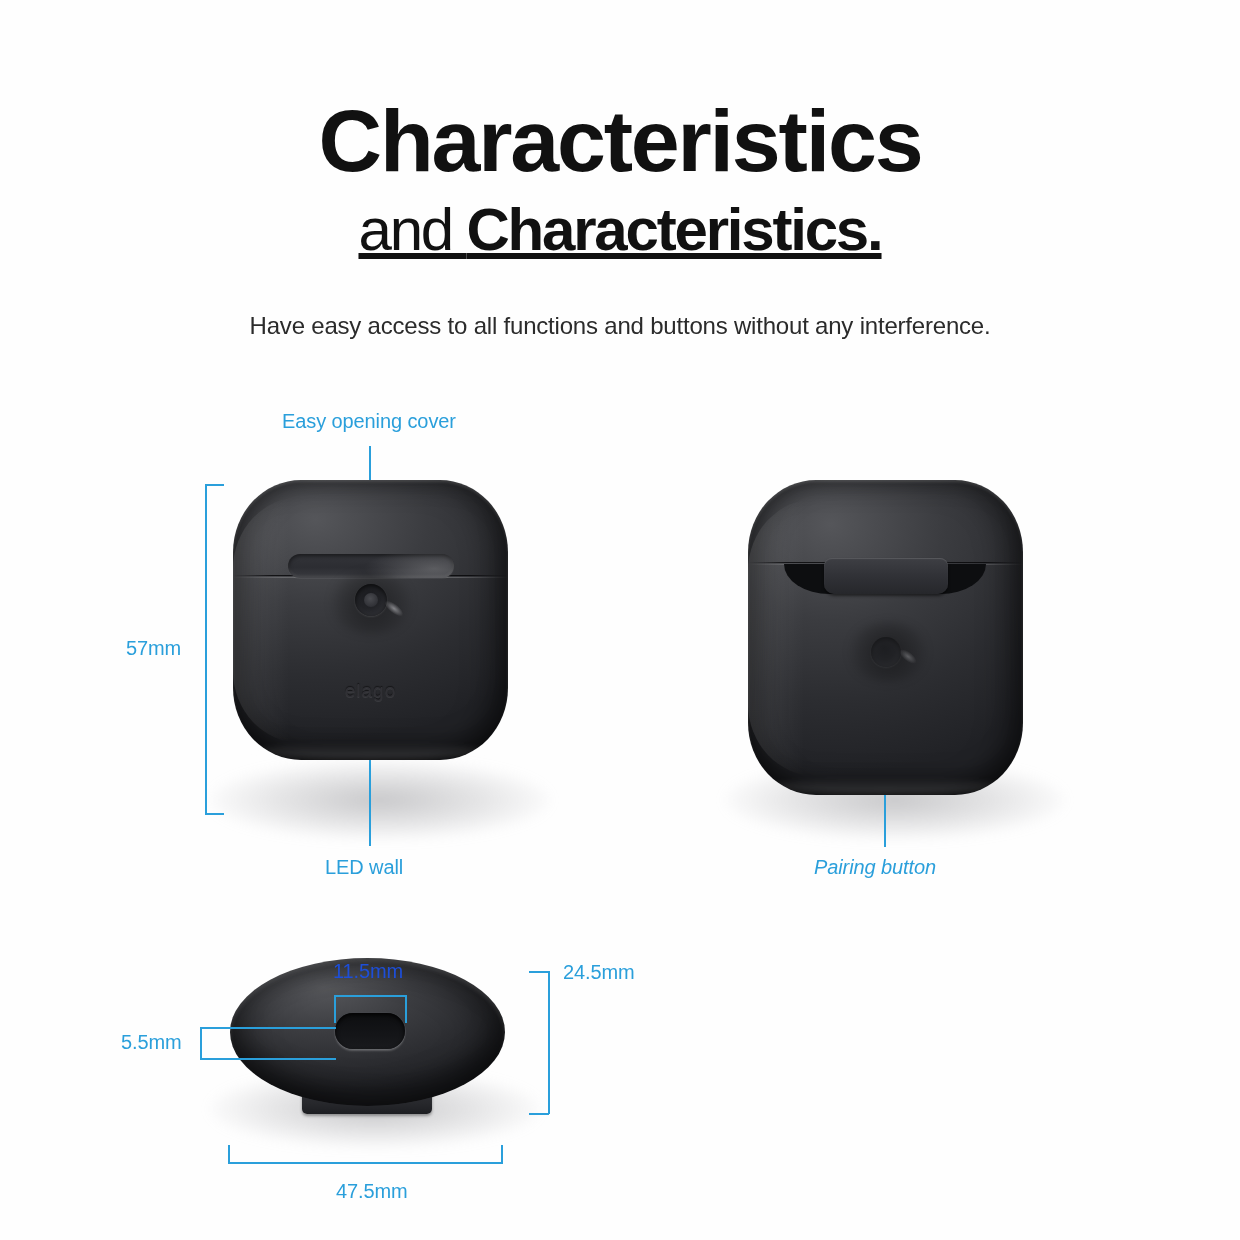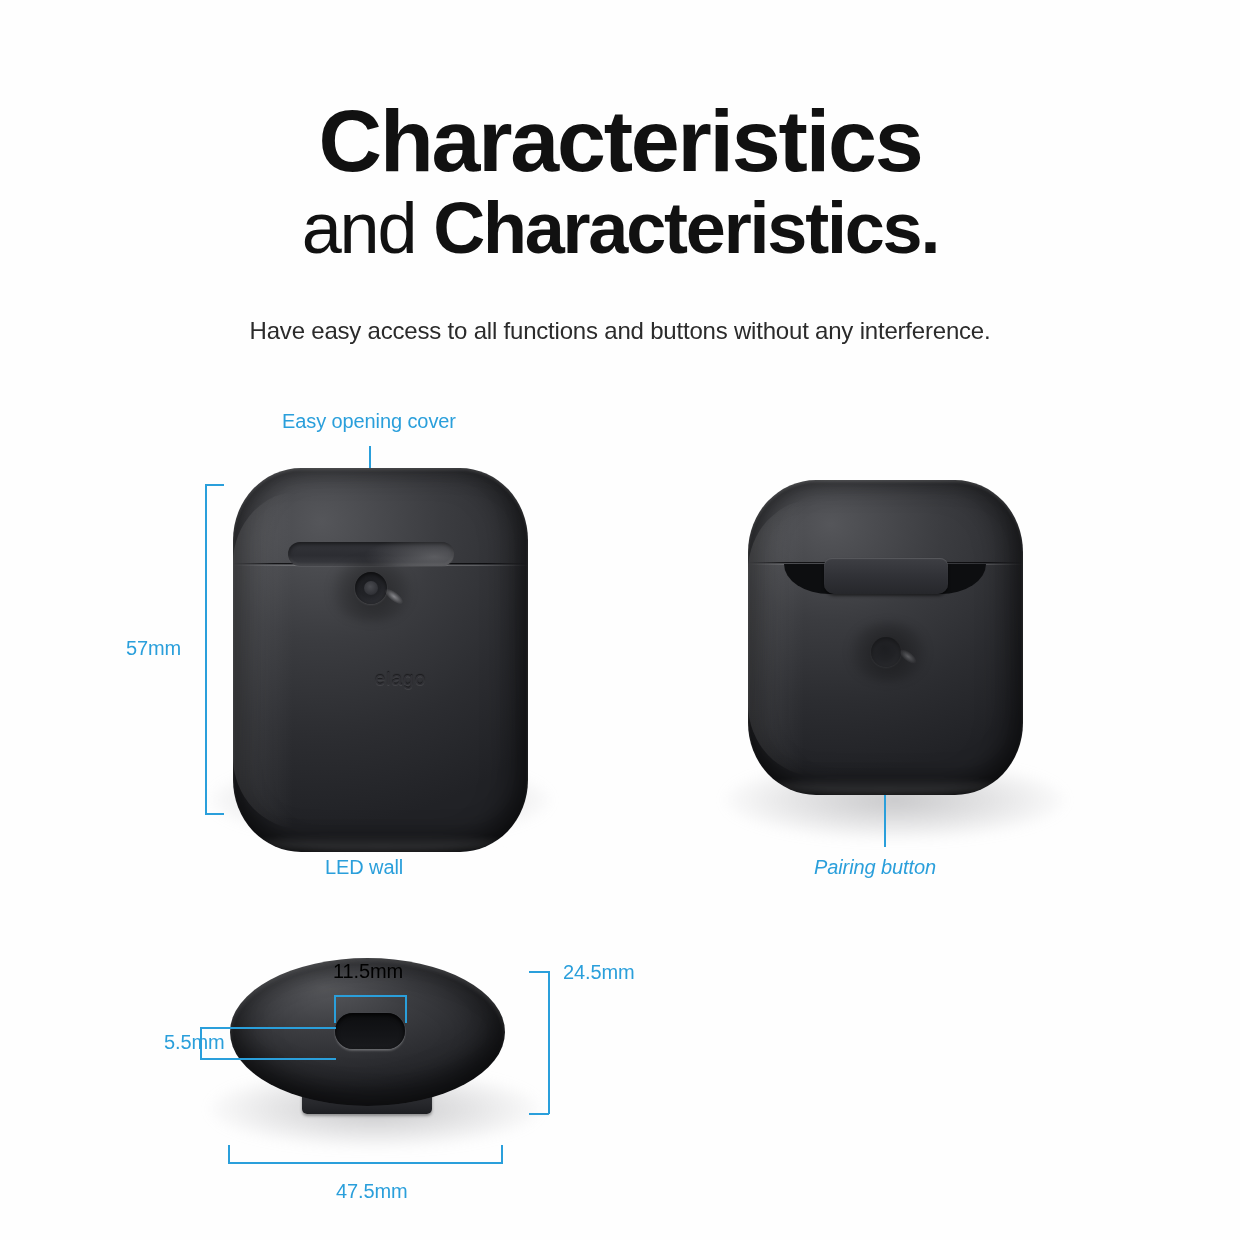--- a/index.html
+++ b/index.html
@@ -13,21 +13,21 @@
   .page{position:relative;width:1240px;height:1240px;}
 
   
   .header{padding-top:96px;text-align:center;}
   .title-line{
     line-height:1.02;
     letter-spacing:-2.2px;
     color:#111111;
   }
   .title-line1{font-size:88px;font-weight:bold;}
-  .title-line2{font-size:72px;font-weight:normal;margin-top:6px;}
+  .title-line2{font-size:60px;font-weight:normal;margin-top:13px;text-decoration:underline;}
   .title-line2 .bold{font-weight:bold;}
   .subtitle{
     margin-top:52px;
     font-size:24px;
     color:#2b2b2b;
     letter-spacing:-0.2px;
   }
   .lbl{
     position:absolute;
     font-size:20px;
@@ -187,21 +187,21 @@
   </div>
 
   <div class="case-wrap" style="left:200px;top:460px;width:360px;height:380px;">
 
     <div class="case-shadow" style="left:10px;top:300px;width:340px;height:80px;"></div>
 
     <div class="leader vline" style="left:169px;top:-14px;height:114px;"></div>
 
     <div class="leader vline" style="left:169px;top:160px;height:226px;"></div>
 
-    <div class="case-body" style="left:33px;top:8px;width:275px;height:384px;padding-left:20px;">
+    <div class="case-body" style="left:33px;top:20px;width:275px;height:280px;">
       <div class="seam" style="top:95px;"></div>
       <div class="seam-hi" style="top:97px;"></div>
 
       <div class="groove" style="left:55px;top:74px;width:166px;height:24px;"></div>
       <div class="groove-gloss" style="left:55px;top:74px;width:166px;height:24px;"></div>
 
       <div class="dimple-soft" style="left:94px;top:92px;width:88px;height:62px;"></div>
       <div class="dimple" style="left:122px;top:104px;width:32px;height:32px;"></div>
       <div class="dimple-core" style="left:131px;top:113px;width:14px;height:14px;"></div>
       <div class="dimple-flick" style="left:150px;top:124px;width:22px;height:9px;"></div>
@@ -251,28 +251,28 @@
     <div class="oval-body" style="left:20px;top:8px;width:275px;height:148px;"></div>
 
     <div class="port" style="left:125px;top:63px;width:70px;height:36px;"></div>
   </div>
 
   <div>
     <div class="leader hline" style="left:334px;top:995px;width:72px;"></div>
     <div class="leader vline" style="left:334px;top:995px;height:28px;"></div>
     <div class="leader vline" style="left:405px;top:995px;height:28px;"></div>
   </div>
-  <div class="lbl" style="left:333px;top:960px;color:#000000;">11.5mm</div>
+  <div class="lbl" style="left:333px;top:960px;color:#1d4ed8;">11.5mm</div>
 
   <div>
     <div class="leader hline" style="left:200px;top:1027px;width:136px;"></div>
     <div class="leader hline" style="left:200px;top:1058px;width:136px;"></div>
     <div class="leader vline" style="left:200px;top:1027px;height:33px;"></div>
   </div>
-  <div class="lbl" style="left:121px;top:1031px;margin-left:43px;">5.5mm</div>
+  <div class="lbl" style="left:121px;top:1031px;">5.5mm</div>
 
   <div>
     <div class="leader vline" style="left:548px;top:971px;height:143px;"></div>
     <div class="leader hline" style="left:529px;top:971px;width:20px;"></div>
     <div class="leader hline" style="left:529px;top:1113px;width:20px;"></div>
   </div>
   <div class="lbl" style="left:563px;top:961px;">24.5mm</div>
 
   <div>
     <div class="leader hline" style="left:228px;top:1162px;width:275px;"></div>

